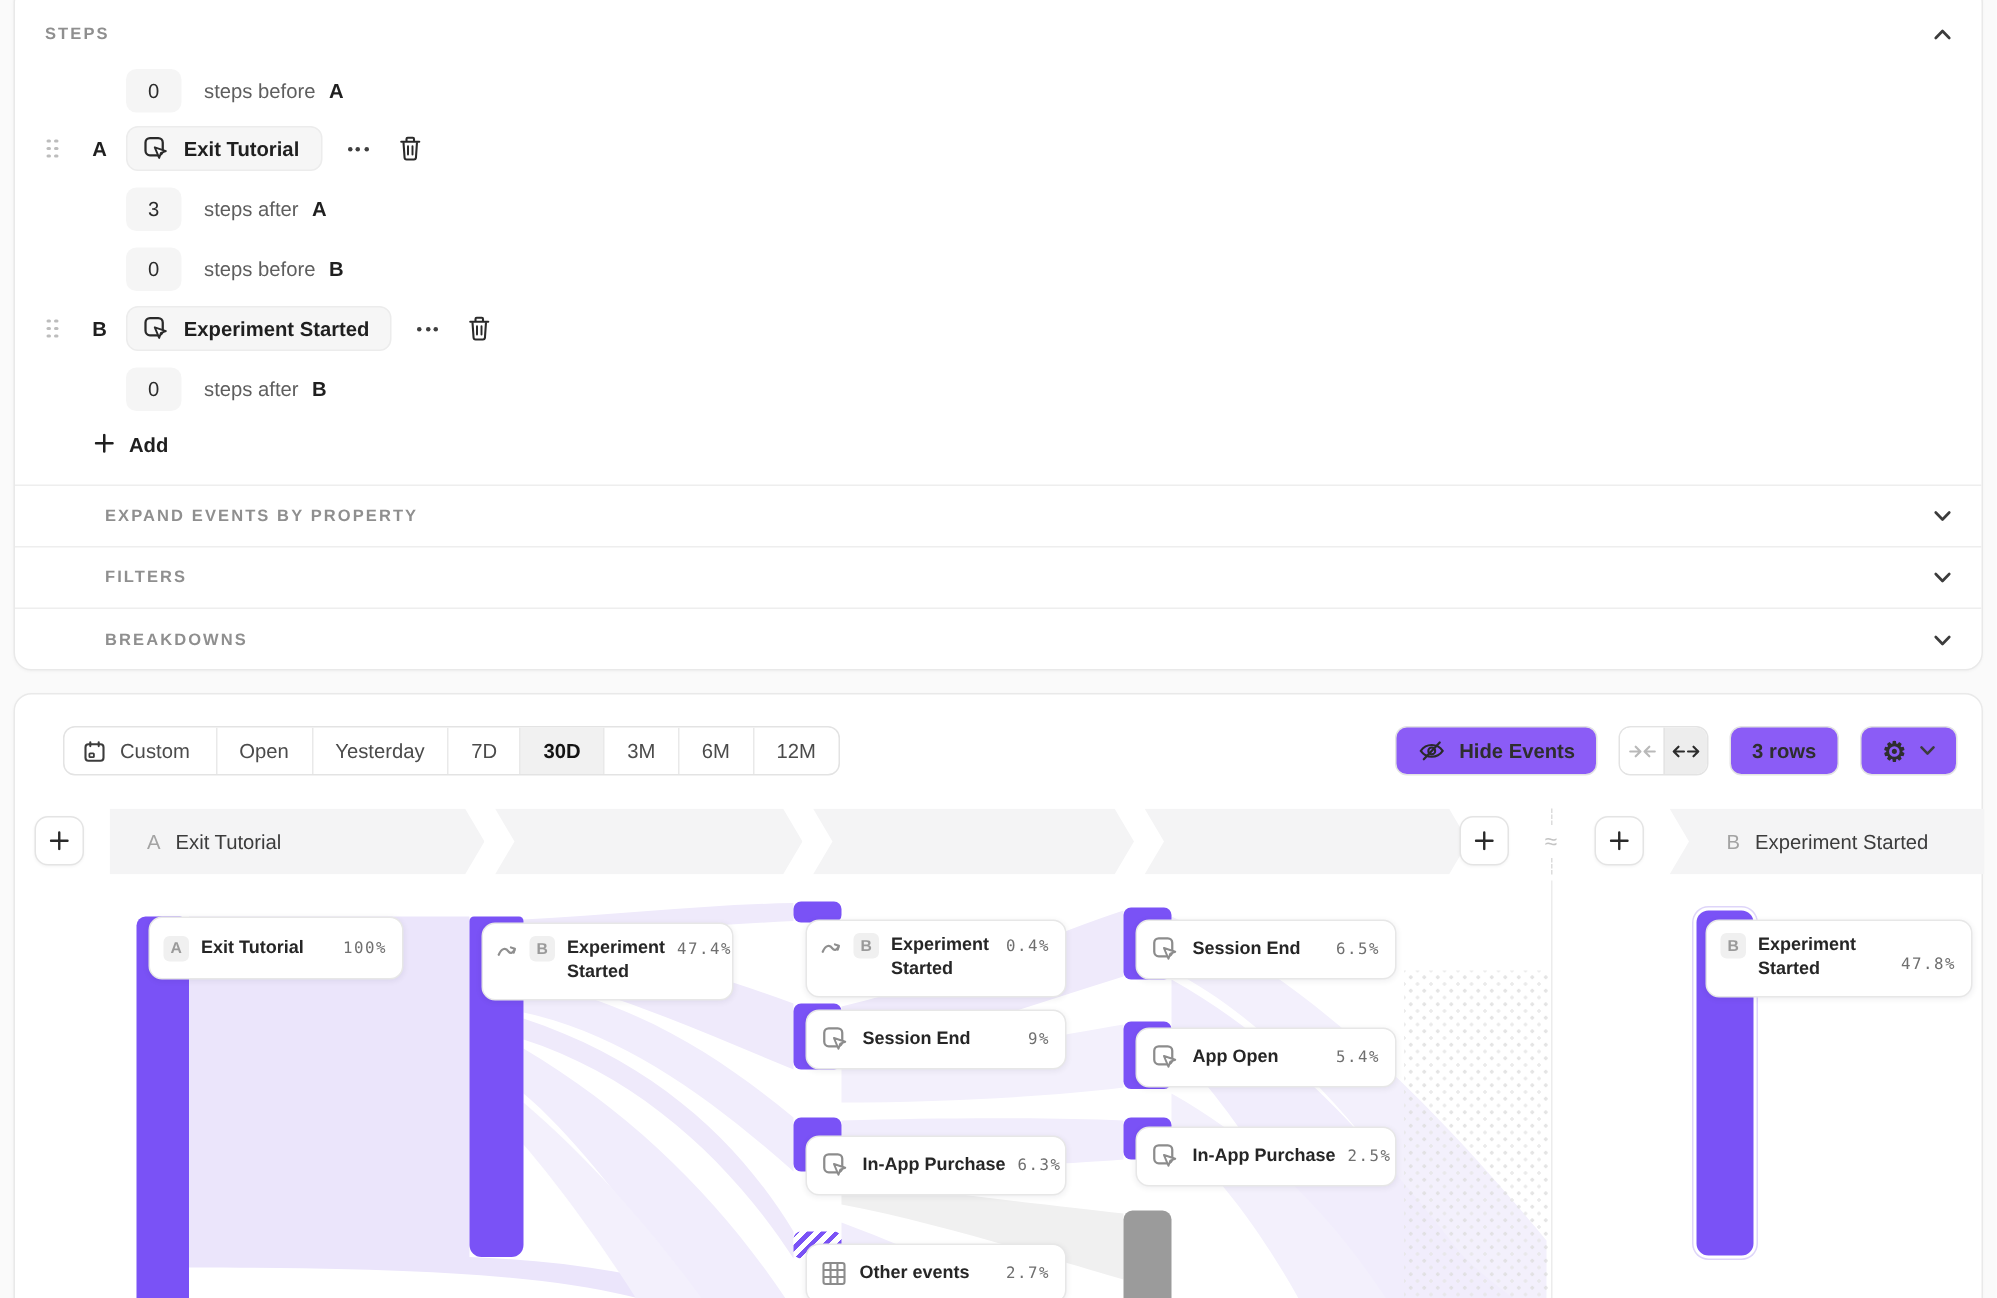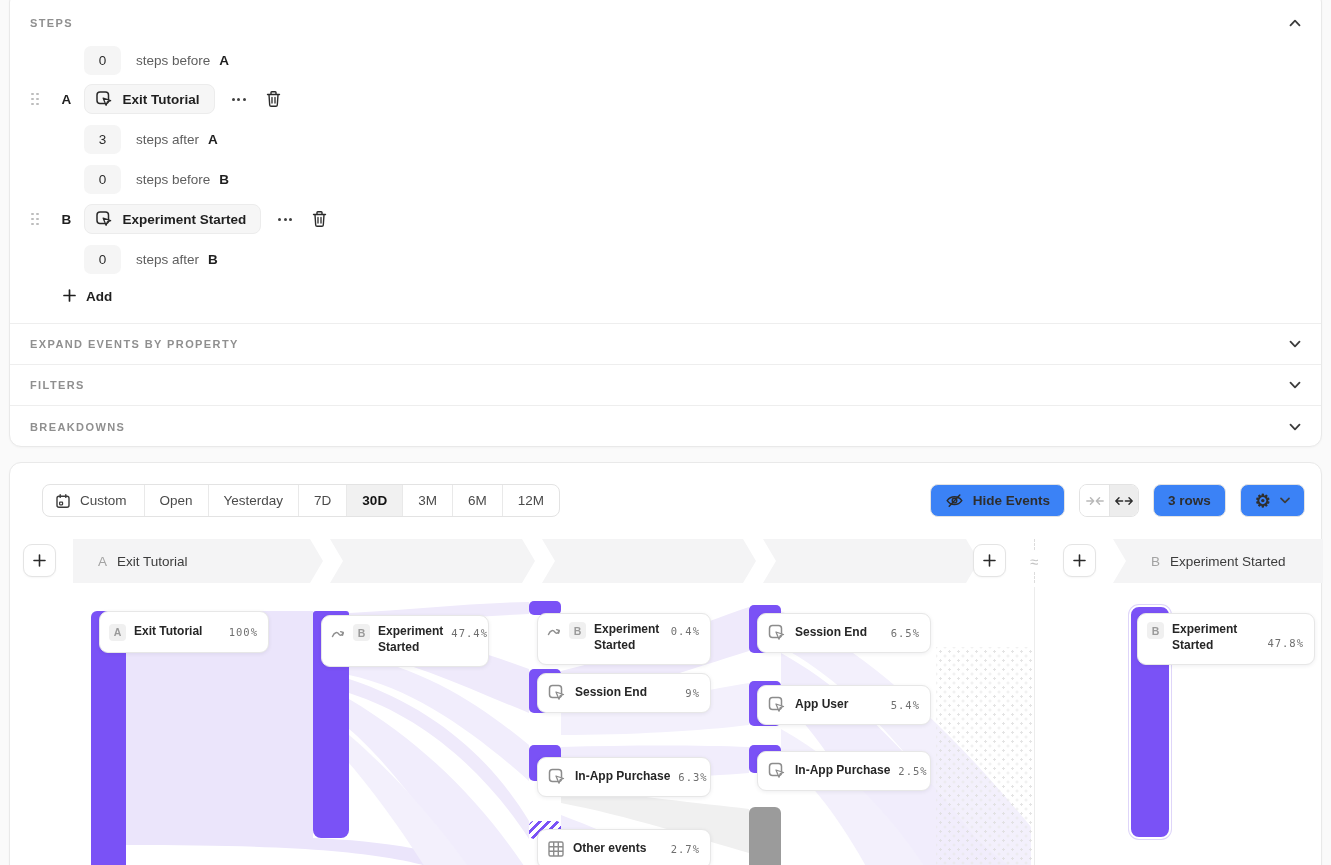--- a/index.html
+++ b/index.html
@@ -31,31 +31,31 @@
     font-size:13.5px; color:#1f1f1f; cursor:pointer; font-family:inherit; }
   .menu-dots { display:flex; gap:2.5px; margin-left:15px; cursor:pointer; padding:4px 2px; }
   .menu-dots i { width:3px; height:3px; border-radius:50%; background:#3f3f3f; }
   .trash-btn { margin-left:17px; cursor:pointer; display:flex; }
 
   .add-row { position:absolute; left:53px; top:298px; display:flex; align-items:flex-start; gap:10px;
     font-weight:700; font-size:13.5px; color:#1f1f1f; cursor:pointer; }
 
   .collapse-row { position:absolute; left:0; right:0; height:41px; border-top:1px solid #eee;
     display:flex; align-items:center; padding:0 16px 0 20px; cursor:pointer; }
-  .collapse-row .sec-label { flex:1; }
+  .collapse-row .sec-label { flex:1;margin-left:40px; }
 
   
   .toolbar { position:absolute; top:21px; left:32px; right:16px; height:33px; display:flex; }
   .date-group { display:flex; height:33px; border:1px solid #e3e3e3; border-radius:8px; overflow:hidden; background:#fff; }
   .dbtn { display:flex; align-items:center; gap:9px; padding:0 15px; font-size:13.5px; color:#4b4b4b;
     border-left:1px solid #e9e9e9; cursor:pointer; white-space:nowrap; }
   .dbtn:first-child { border-left:none; padding:0 17px 0 12px; }
   .dbtn.sel { background:#f1f1f1; font-weight:700; color:#141414; }
   .right-tools { margin-left:auto; display:flex; align-items:center; gap:14px; }
-  .tbtn { height:33px; border:1px solid #e3e3e3; border-radius:8px; background:#3b82f6; display:flex;
+  .tbtn { height:33px; border:1px solid #e3e3e3; border-radius:8px; background:#8b5cf6; display:flex;
     align-items:center; gap:9px; padding:0 14px; font-size:13.5px; font-weight:600; color:#2e2e2e;
     cursor:pointer; font-family:inherit; }
   .seg { display:flex; height:33px; border:1px solid #e3e3e3; border-radius:8px; overflow:hidden; }
   .seg-cell { width:29px; display:flex; align-items:center; justify-content:center; cursor:pointer; background:#fff; }
   .seg-cell.on { background:#ededed; border-left:1px solid #e4e4e4; }
   .gear-glyph { font-size:18px; color:#2e2e2e; line-height:1; }
 
   
   .flow-head { position:absolute; top:76px; left:0; right:0; height:44px; }
   .plus-btn { position:absolute; top:5px; width:33px; height:33px; background:#fff; border:1px solid #e4e4e4;
@@ -467,21 +467,21 @@
       <span class="fpct">6.5%</span>
     </div>
 
     <div class="fcard nowrap" style="left:747px; top:98px; width:174px; height:40px">
       <span class="icn">
         <svg width="20" height="20" viewBox="0 0 20 20" style="overflow:visible">
             <rect x="2.5" y="2.5" width="12" height="12" rx="3" fill="none" stroke="#8c8c8c" stroke-width="1.5"></rect>
             <path d="M9 9 L16.5 11.5 L13.2 12.7 L12 16.2 Z" fill="#fff" stroke="#8c8c8c" stroke-width="1.3" stroke-linejoin="round"></path>
           </svg>
       </span>
-      <span class="ftitle">App User</span>
+      <span class="ftitle">App Open</span>
       <span class="fpct">5.4%</span>
     </div>
 
     <div class="fcard nowrap" style="left:747px; top:164px; width:174px; height:40px">
       <span class="icn">
         <svg width="20" height="20" viewBox="0 0 20 20" style="overflow:visible">
             <rect x="2.5" y="2.5" width="12" height="12" rx="3" fill="none" stroke="#8c8c8c" stroke-width="1.5"></rect>
             <path d="M9 9 L16.5 11.5 L13.2 12.7 L12 16.2 Z" fill="#fff" stroke="#8c8c8c" stroke-width="1.3" stroke-linejoin="round"></path>
           </svg>
       </span>

